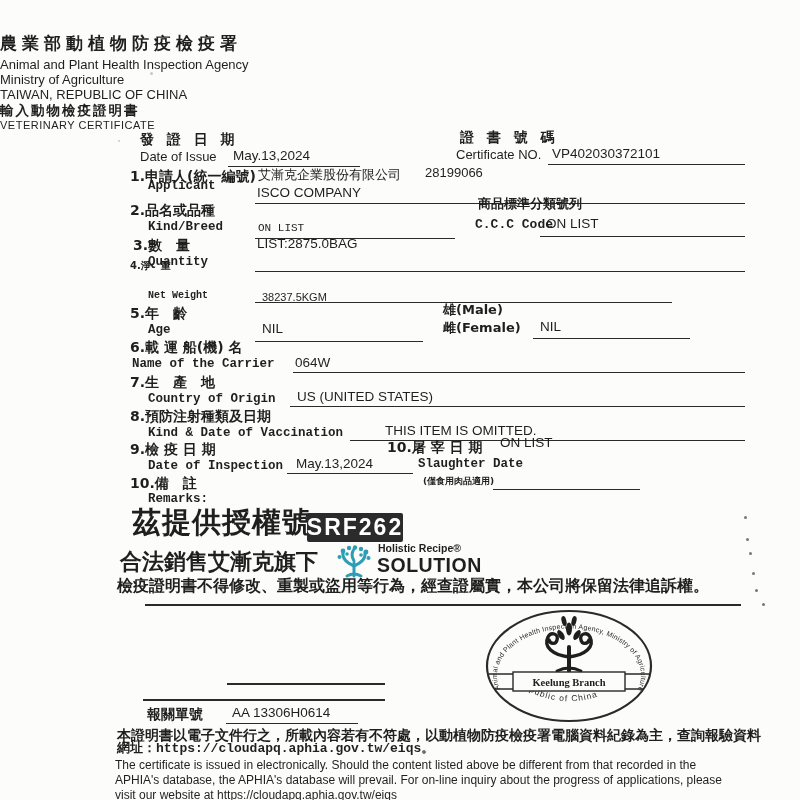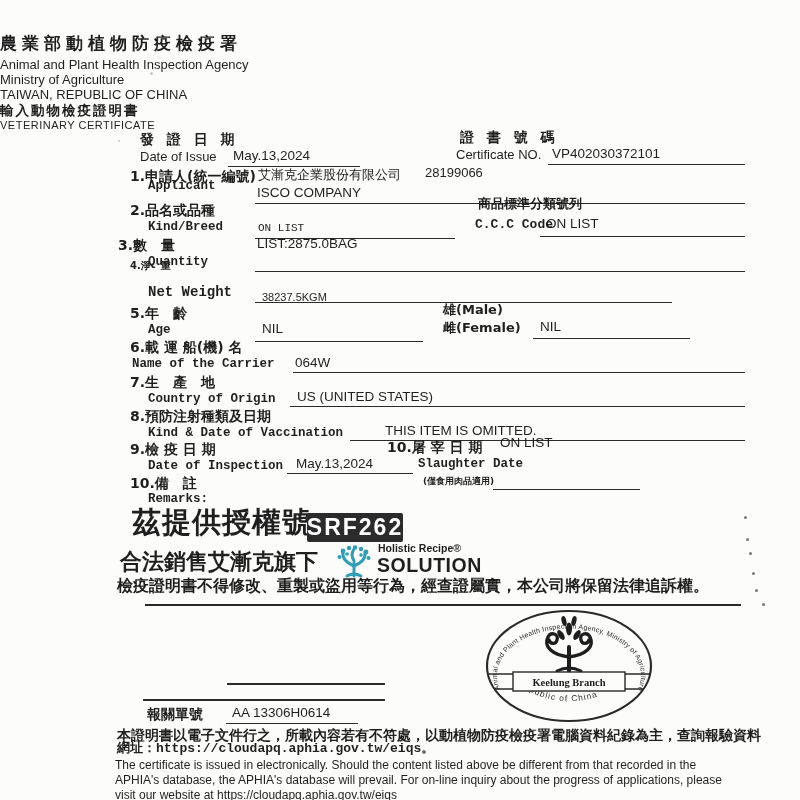--- a/index.html
+++ b/index.html
@@ -55,27 +55,27 @@
 
   <div class="t cjk b" style="left:130px;top:202px;font-size:14px">2.品名或品種</div>
   <div class="t cjk b" style="left:478px;top:197px;font-size:13px">商品標準分類號列</div>
   <div class="t mono b" style="left:148px;top:220px;font-size:12.5px">Kind/Breed</div>
   <div class="t mono" style="left:258px;top:222px;font-size:11px">ON LIST</div>
   <div class="uline" style="left:255px;top:238px;width:200px"></div>
   <div class="t mono b" style="left:475px;top:218px;font-size:13px">C.C.C Code</div>
   <div class="t sans" style="left:546px;top:216px;font-size:13.5px">ON LIST</div>
   <div class="uline" style="left:540px;top:236px;width:205px"></div>
 
-  <div class="t cjk b" style="left:118px;top:237px;font-size:14px">3.數　量</div>
+  <div class="t cjk b" style="left:133px;top:237px;font-size:14px">3.數　量</div>
   <div class="t sans" style="left:257px;top:236px;font-size:13.5px">LIST:2875.0BAG</div>
   <div class="t mono b" style="left:148px;top:255px;font-size:12.5px">Quantity</div>
   <div class="uline" style="left:255px;top:271px;width:490px"></div>
 
   <div class="t cjk b" style="left:130px;top:260px;font-size:10px">4.淨　重</div>
-  <div class="t mono b" style="left:148px;top:284px;font-size:14px">Net Weight</div>
+  <div class="t mono b" style="left:148px;top:290px;font-size:10px">Net Weight</div>
   <div class="t sans" style="left:262px;top:291px;font-size:11px">38237.5KGM</div>
   <div class="uline" style="left:255px;top:302px;width:417px"></div>
 
   <div class="t cjk b" style="left:130px;top:305px;font-size:14px">5.年　齡</div>
   <div class="t cjk b" style="left:443px;top:303px;font-size:13px">雄(Male)</div>
   <div class="t mono b" style="left:148px;top:323px;font-size:12.5px">Age</div>
   <div class="t sans" style="left:262px;top:321px;font-size:13.5px">NIL</div>
   <div class="uline" style="left:255px;top:341px;width:168px"></div>
   <div class="t cjk b" style="left:443px;top:321px;font-size:13px">雌(Female)</div>
   <div class="t sans" style="left:540px;top:319px;font-size:13.5px">NIL</div>

